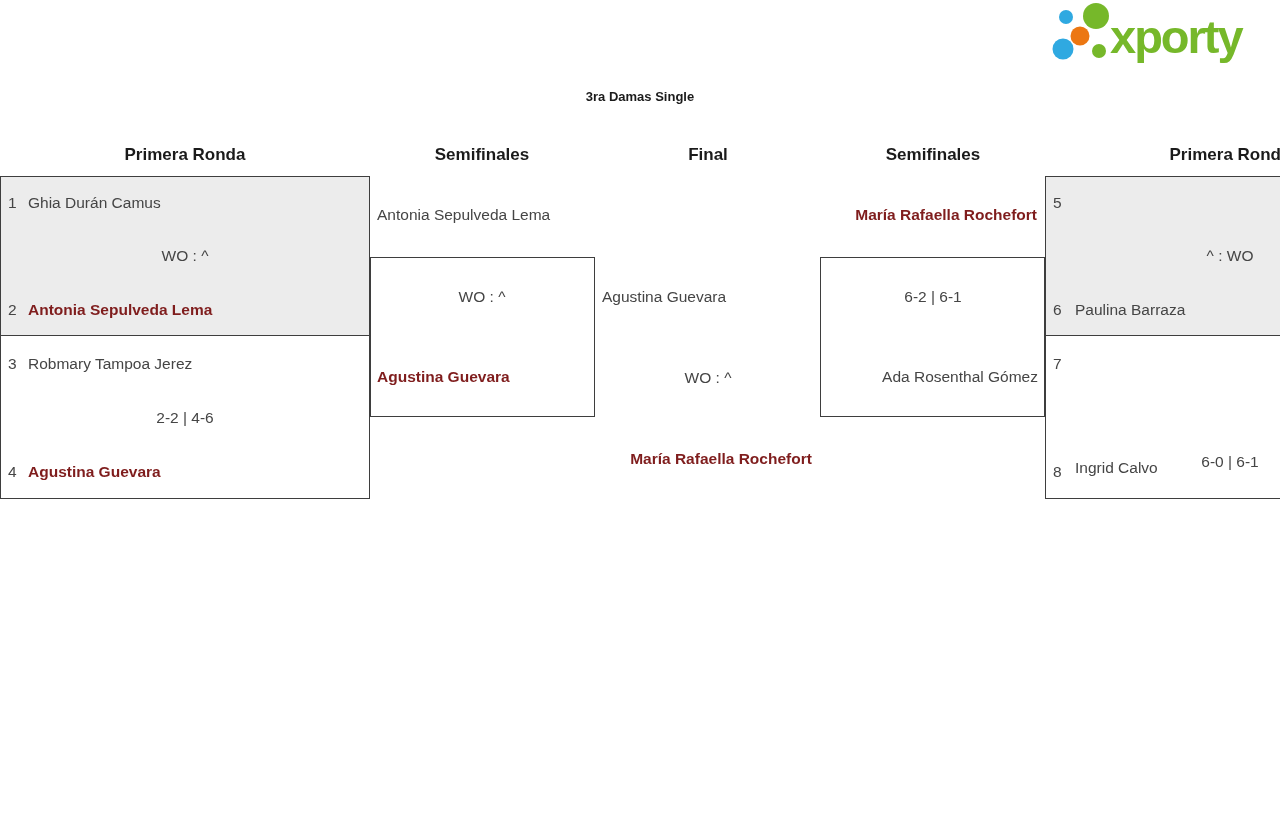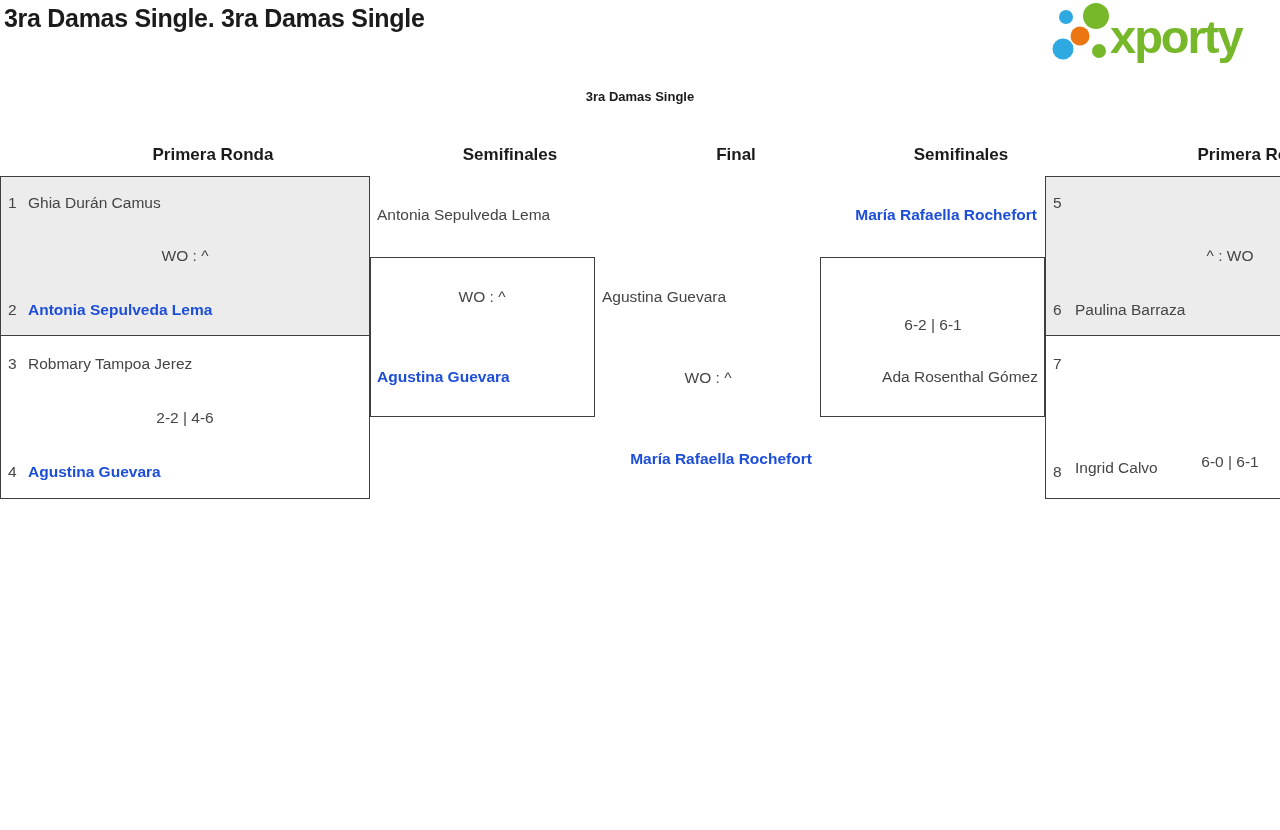--- a/index.html
+++ b/index.html
@@ -5,38 +5,37 @@
   html,body{margin:0;padding:0;background:#fff;}
   body{
     position:relative;width:1280px;height:830px;overflow:hidden;
     font-family:"Liberation Sans",sans-serif;color:#1b1b1b;
   }
   
   .page-titles{position:absolute;left:4px;top:2px;}
   .page-titles div{font-size:25px;font-weight:700;line-height:33px;letter-spacing:-0.3px;color:#1b1b1b;white-space:nowrap;}
   
   .bracket-title{position:absolute;top:85px;left:640px;transform:translateX(-50%);font-size:13px;font-weight:700;line-height:24px;white-space:nowrap;}
-  .round-header{position:absolute;top:144px;transform:translateX(-50%);font-size:17px;font-weight:700;line-height:22px;white-space:nowrap;margin-left:28px;}
+  .round-header{position:absolute;top:144px;transform:translateX(-50%);font-size:17px;font-weight:700;line-height:22px;white-space:nowrap;}
   
   .match{position:absolute;border:1.5px solid #3e3e3e;box-sizing:border-box;background:#fff;}
   .match.grey{background:#ececec;}
   .match.open{background:transparent;}
   .no-top{border-top:none;}
   
   .t{position:absolute;font-size:15.5px;line-height:20px;color:#454545;white-space:nowrap;}
-  .t.b{font-weight:700;color:#1d4ed8;}
+  .t.b{font-weight:700;color:#7f1d1d;}
   .t.c{transform:translateX(-50%);}
   
   .logo{position:absolute;left:1048px;top:2px;}
 </style>
 </head>
 <body>
 
 <div class="page-titles">
-  <div>3ra Damas Single. 3ra Damas Single</div>
 </div>
 
 <svg class="logo" width="225" height="64" viewBox="0 0 225 64">
   <circle cx="18" cy="15" r="7" fill="#2fa9e1"></circle>
   <circle cx="48" cy="14" r="13" fill="#76b82a"></circle>
   <circle cx="32" cy="34" r="9.5" fill="#ec7712"></circle>
   <circle cx="15" cy="47" r="10.5" fill="#2fa9e1"></circle>
   <circle cx="51" cy="49" r="7" fill="#76b82a"></circle>
   <text x="62" y="51" font-size="47" font-weight="bold" letter-spacing="-2" font-family="Liberation Sans, sans-serif" fill="#76b82a">xporty</text>
 </svg>
@@ -70,21 +69,21 @@
 
 <div class="t" style="left:377px;top:205px;">Antonia Sepulveda Lema</div>
 <div class="t c" style="left:482px;top:287px;">WO : ^</div>
 <div class="t b" style="left:377px;top:367px;">Agustina Guevara</div>
 
 <div class="t" style="left:602px;top:287px;">Agustina Guevara</div>
 <div class="t c" style="left:708px;top:368px;">WO : ^</div>
 <div class="t b c" style="left:721px;top:449px;">María Rafaella Rochefort</div>
 
 <div class="t b" style="right:243px;top:205px;">María Rafaella Rochefort</div>
-<div class="t c" style="left:933px;top:287px;margin-top:28px;">6-2 | 6-1</div>
+<div class="t c" style="left:933px;top:287px;">6-2 | 6-1</div>
 <div class="t" style="right:242px;top:367px;">Ada Rosenthal Gómez</div>
 
 <div class="t" style="left:1053px;top:193px;">5</div>
 <div class="t c" style="left:1230px;top:246px;">^ : WO</div>
 <div class="t" style="left:1053px;top:300px;">6</div>
 <div class="t" style="left:1075px;top:300px;">Paulina Barraza</div>
 
 <div class="t" style="left:1053px;top:354px;">7</div>
 <div class="t c" style="left:1230px;top:408px;margin-top:44px;">6-0 | 6-1</div>
 <div class="t" style="left:1053px;top:462px;">8</div>

